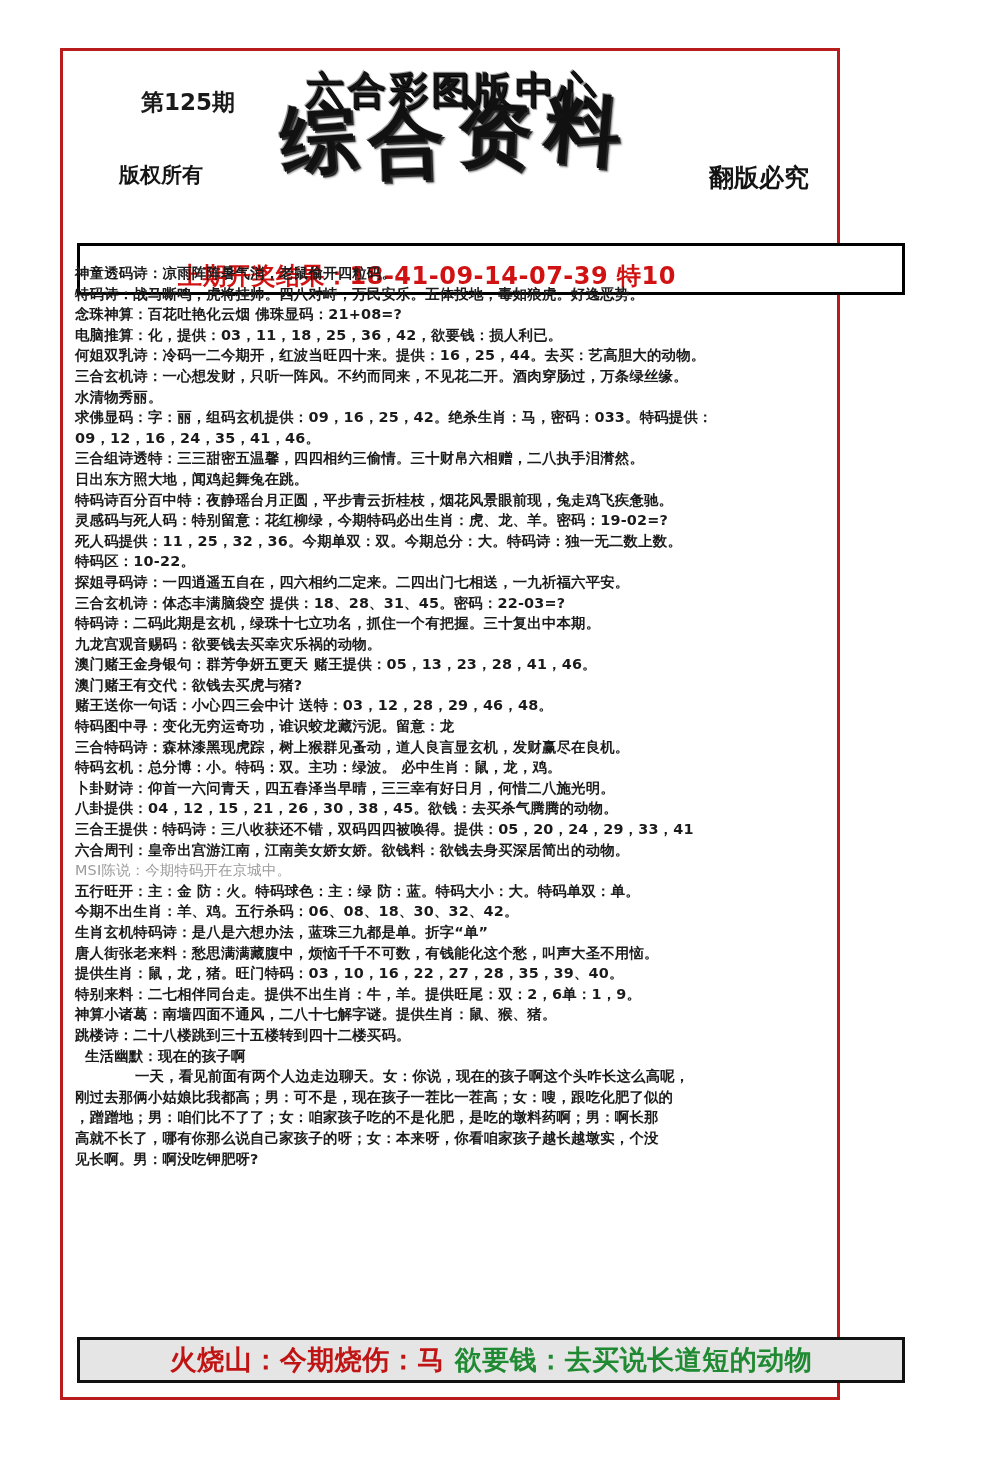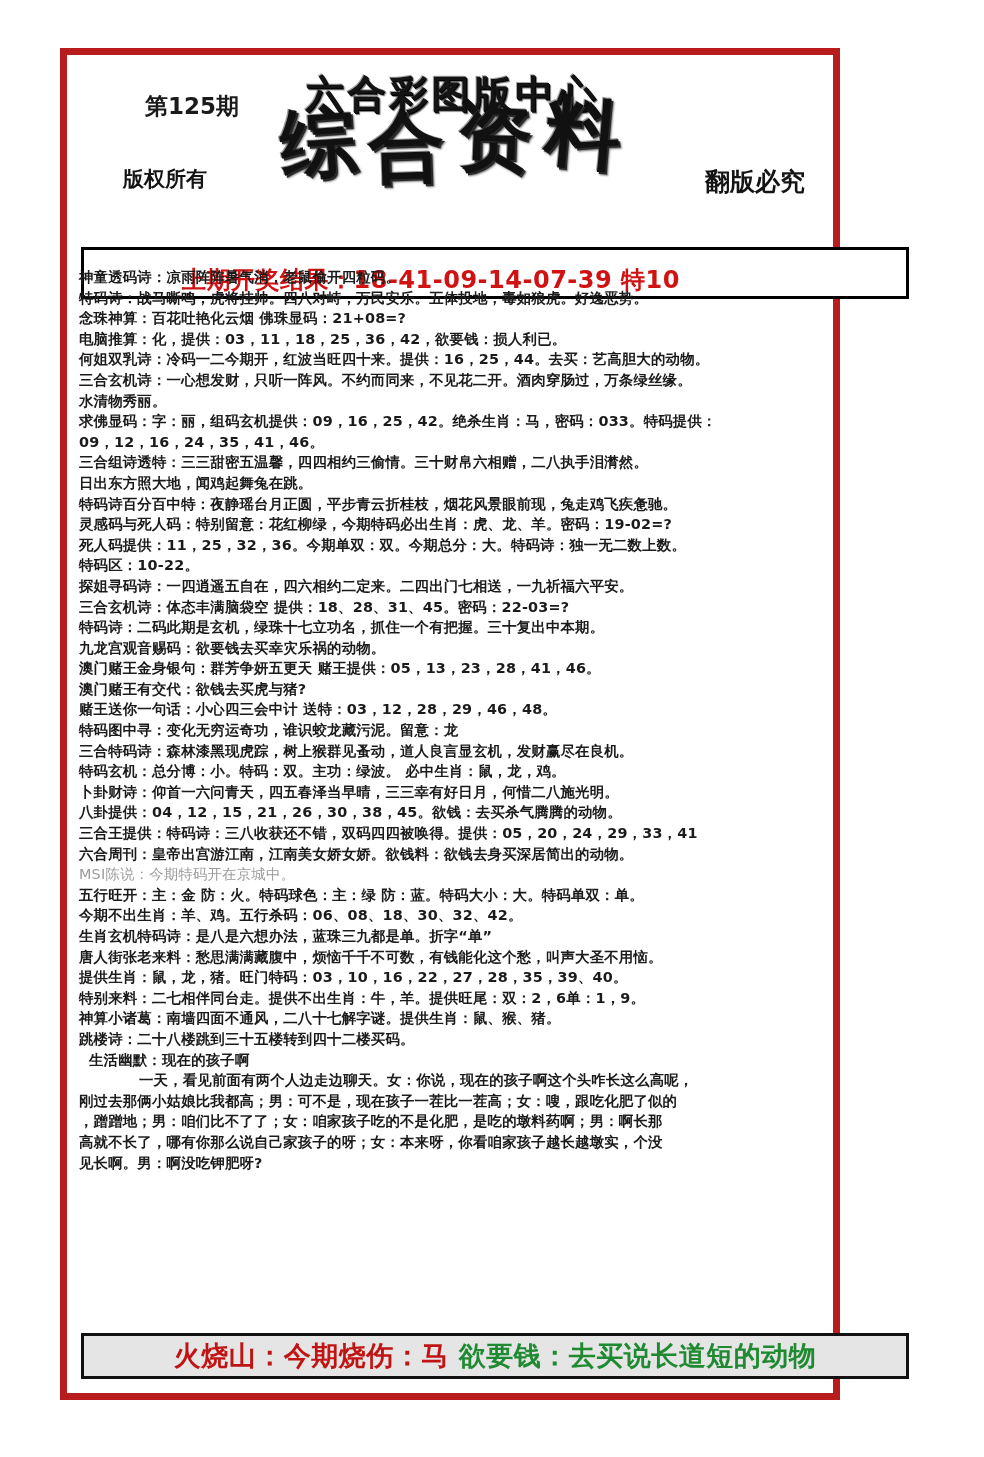--- a/index.html
+++ b/index.html
@@ -16,21 +16,21 @@
     -webkit-font-smoothing: none;
   }
 
   .page {
     position: absolute;
     left: 60px;
     top: 48px;
     width: 780px;
     height: 1352px;
     box-sizing: border-box;
-    border: 7px solid #b91c1c;
+    border: 3px solid #b91c1c;
     background: #ffffff;
   }
 
   
   .masthead {
     position: relative;
     height: 150px;
     overflow: hidden;
   }
 

